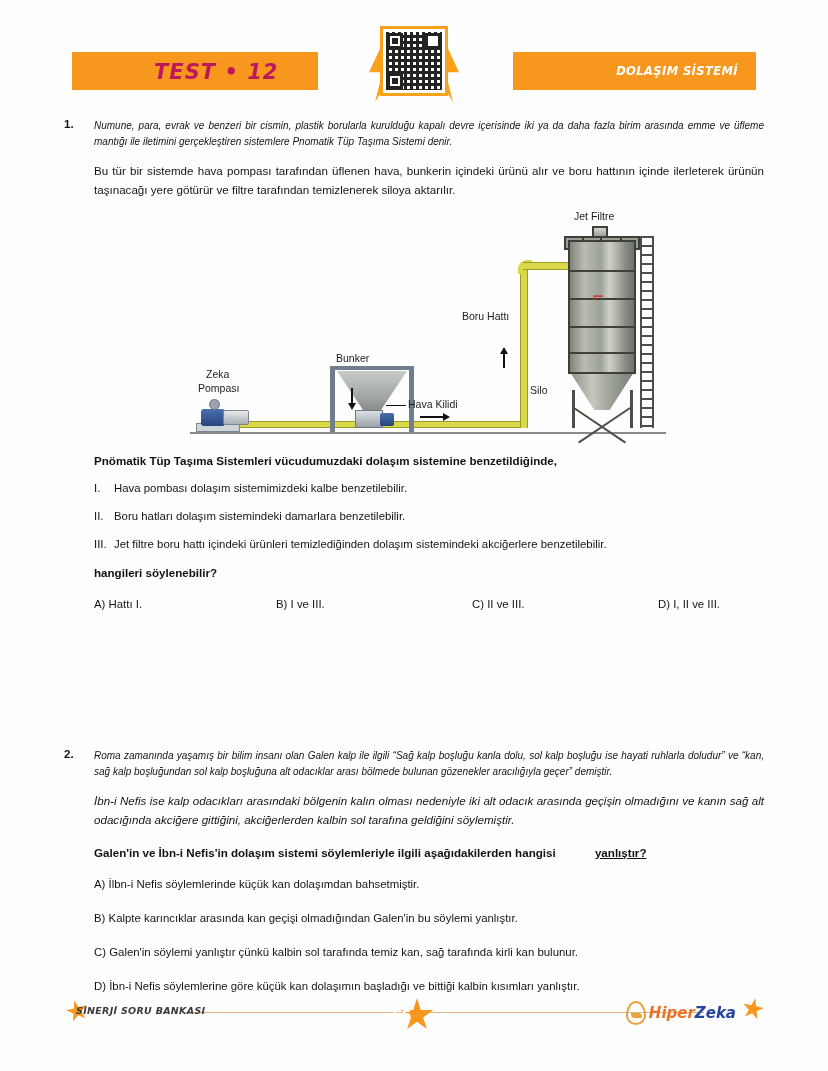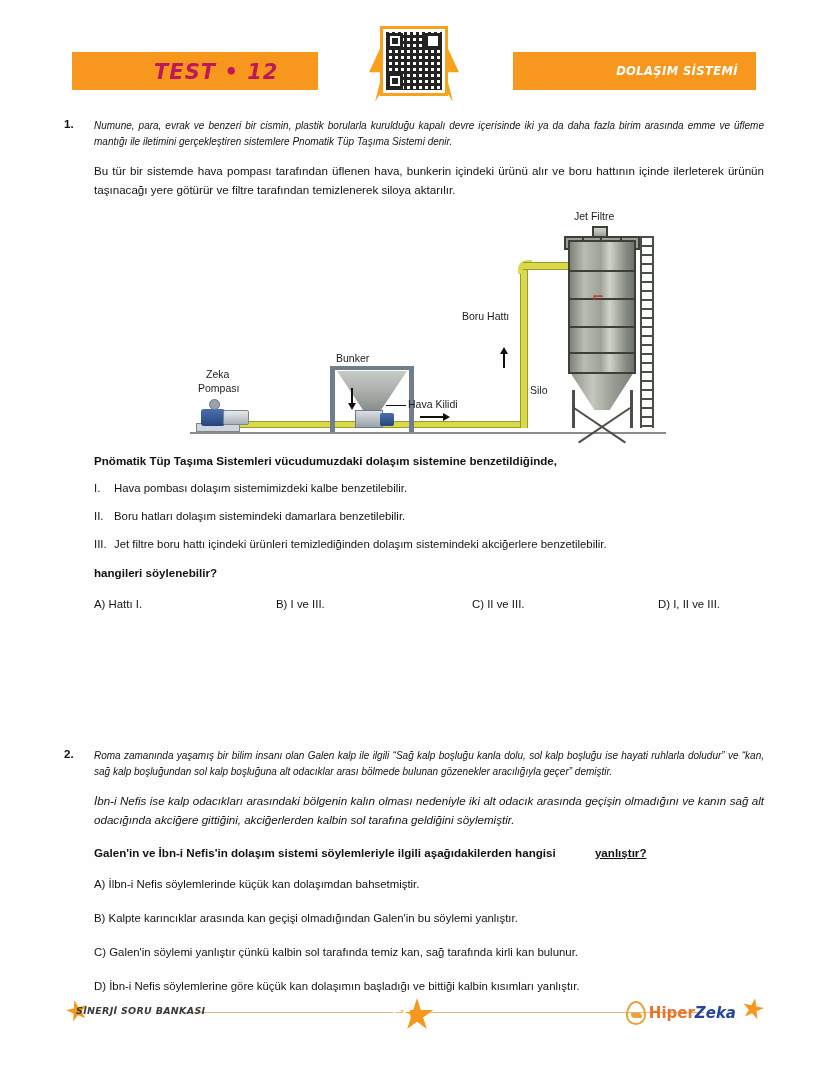--- a/index.html
+++ b/index.html
@@ -550,20 +550,21 @@
     position: absolute;
     left: 3px; top: 10px;
     width: 11px; height: 5px;
     background: #E8A33D;
     border-radius: 0 6px 2px 6px;
   }
   .logo-hiper {
     font-family: "DejaVu Sans", sans-serif;
     font-size: 15px;
     font-weight: bold;
+    font-style: italic;
     color: #E8742A;
   }
   .logo-zeka {
     font-family: "DejaVu Sans", sans-serif;
     font-size: 15px;
     font-weight: bold;
     font-style: italic;
     color: #24459B;
   }
 </style>

